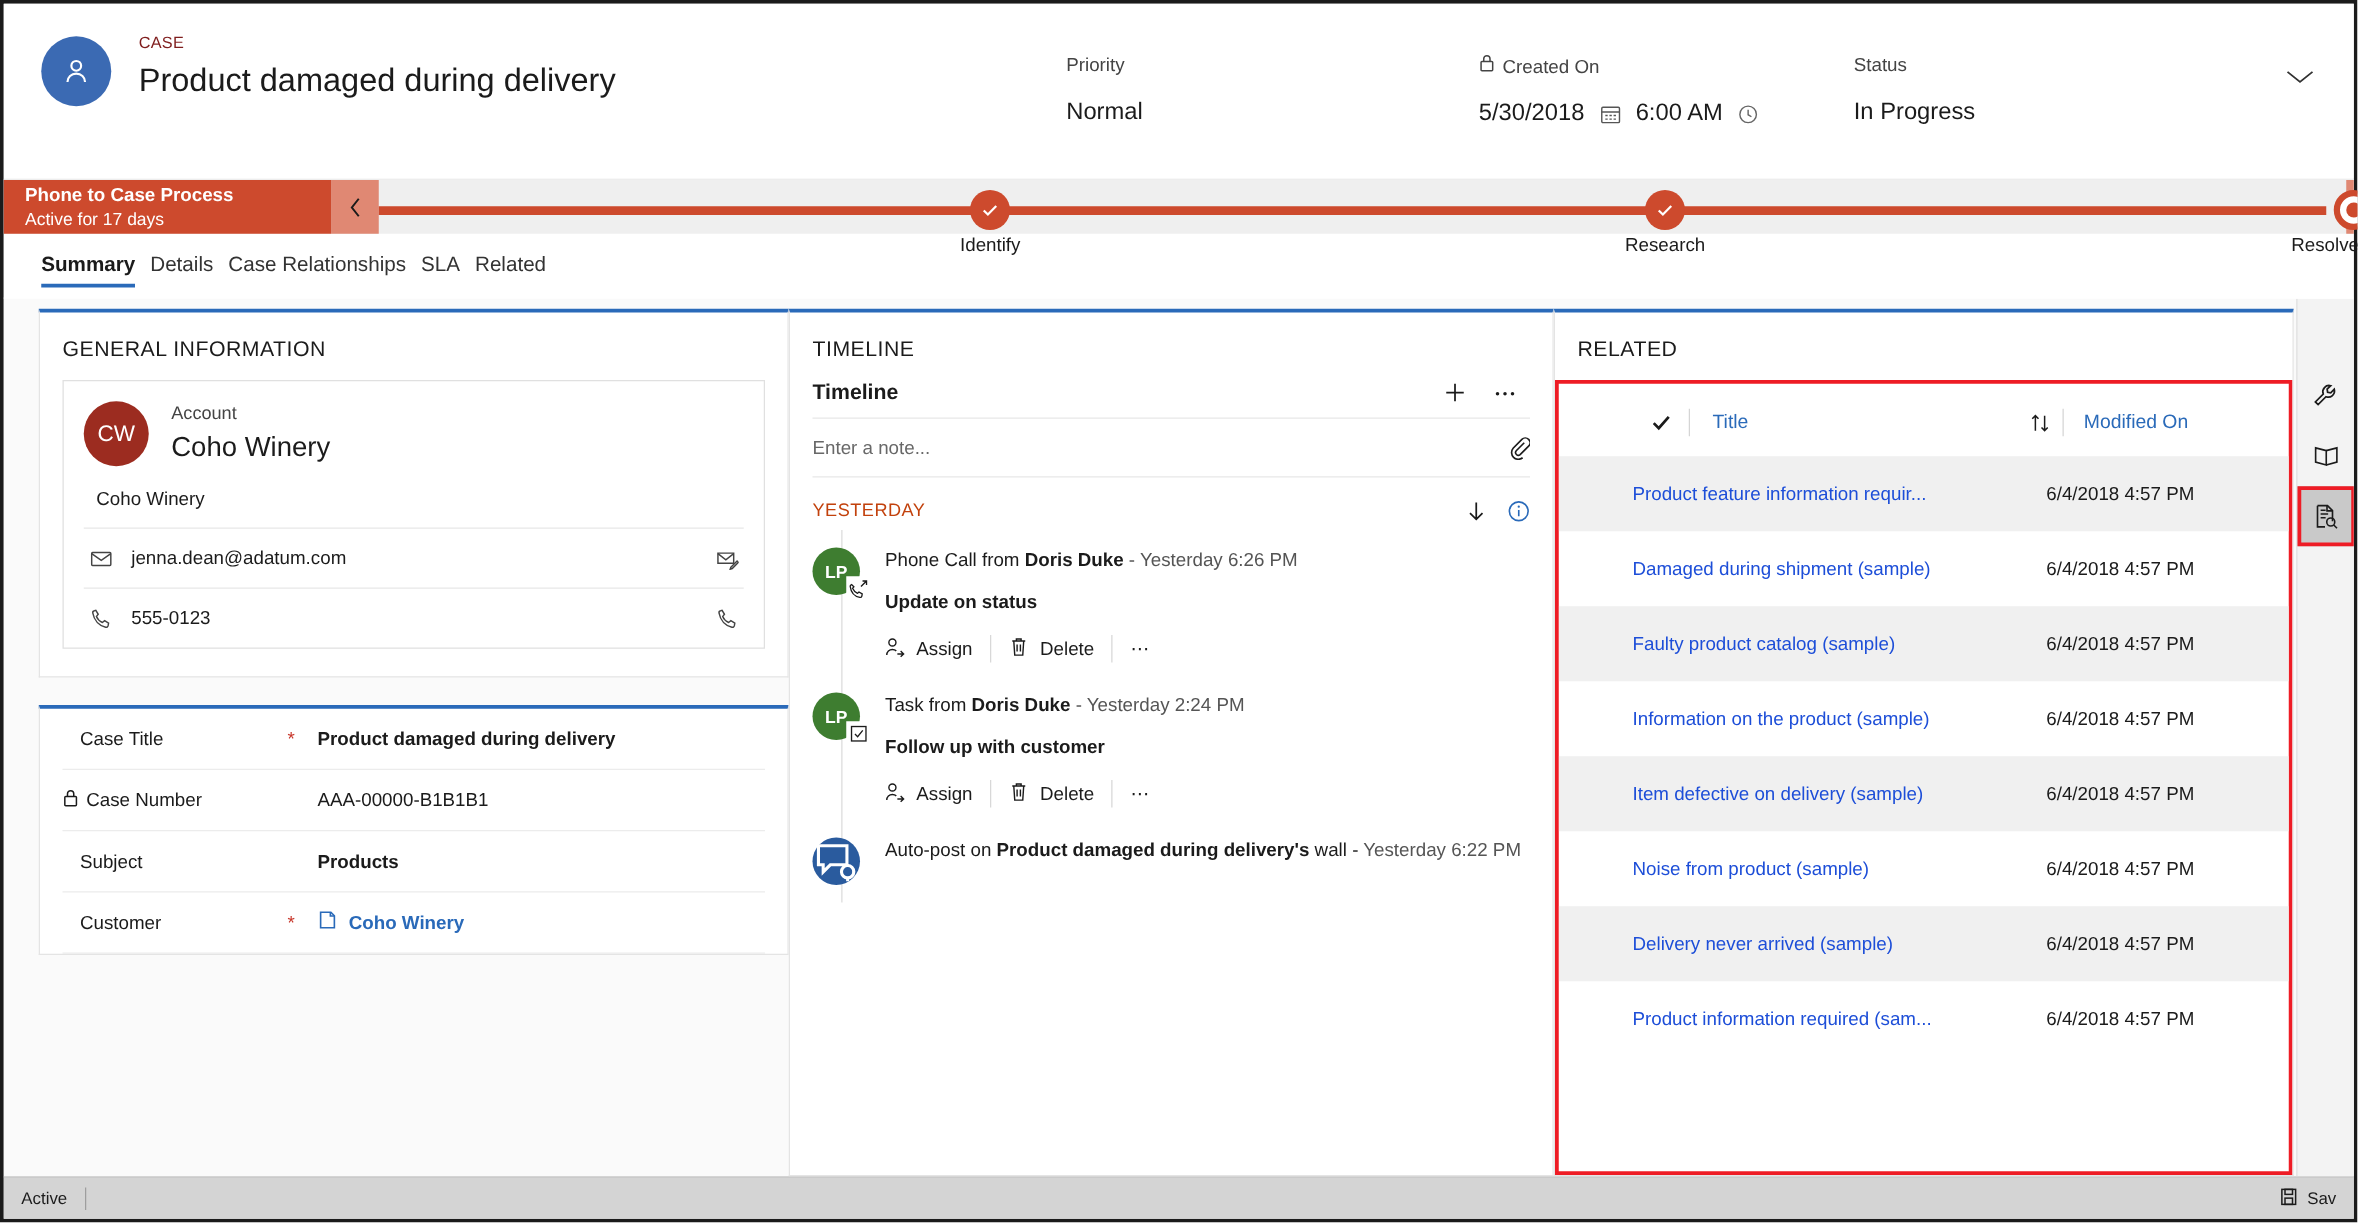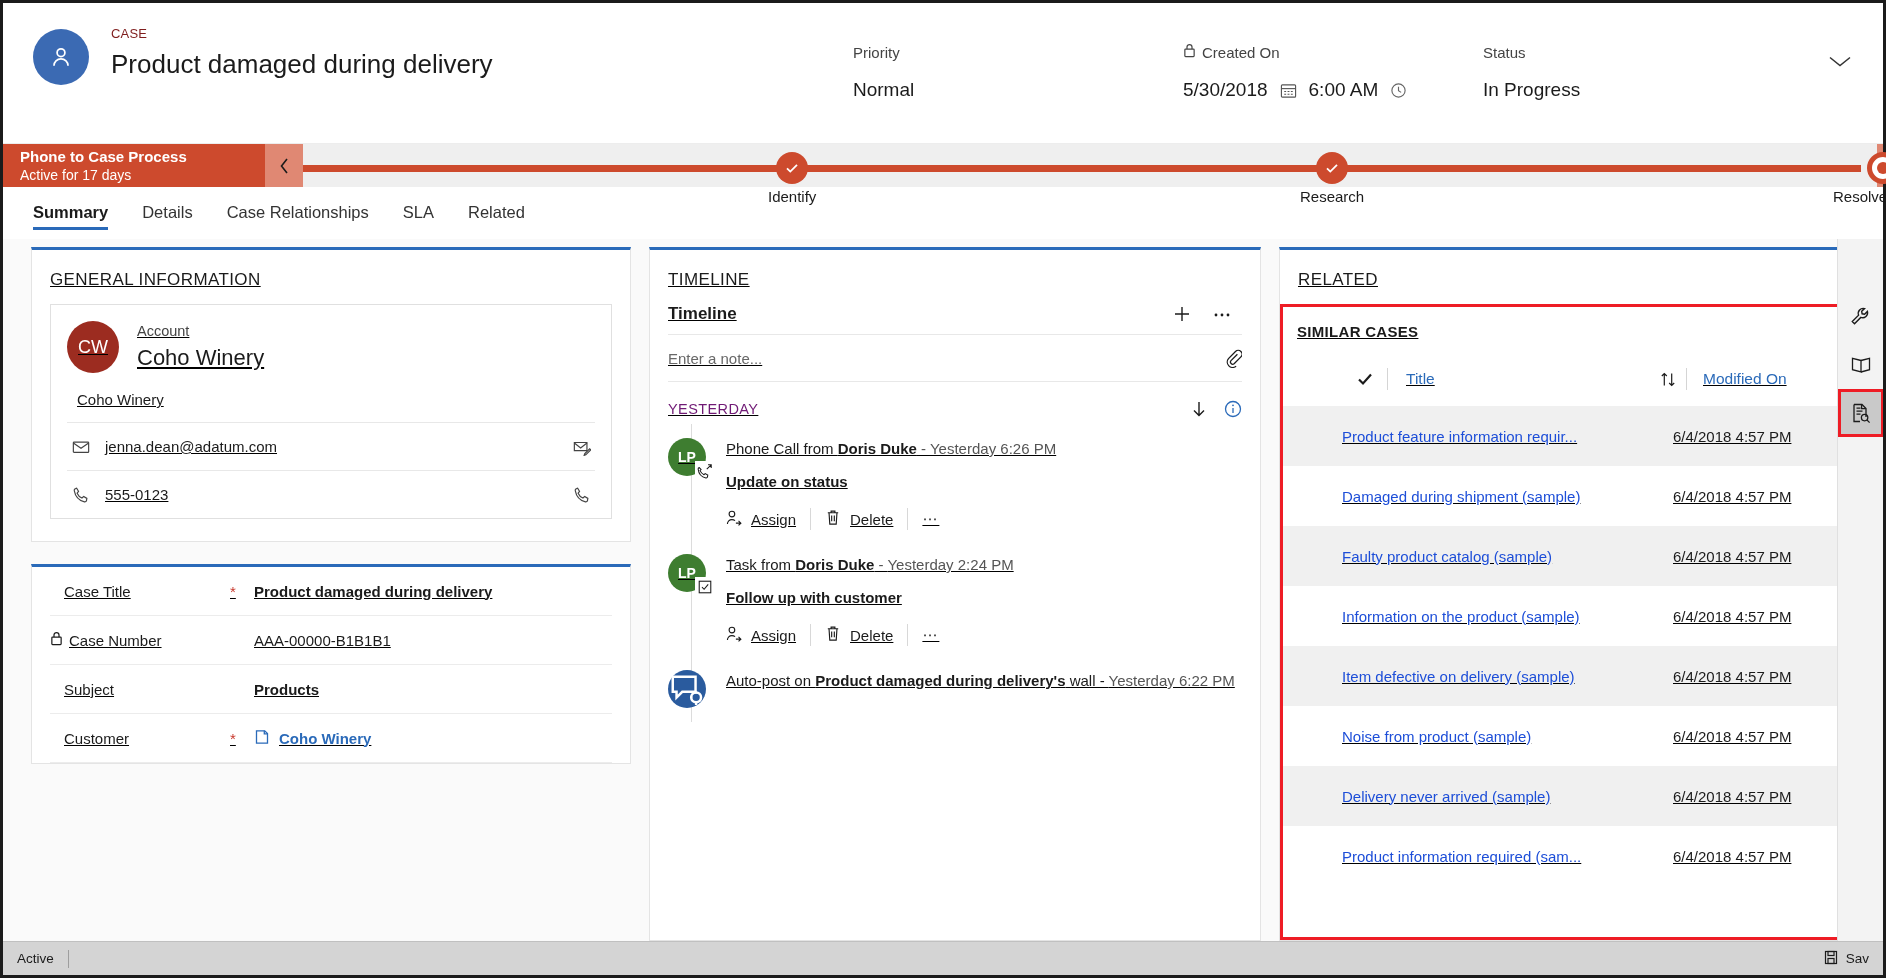--- a/index.html
+++ b/index.html
@@ -106,39 +106,38 @@
   .bpf-label {
     font-size: 15px; color: #1b1b1b; margin-top: 4px; white-space: nowrap;
   }
   .bpf-rightcap {
     position: absolute; right: 0; top: 0; bottom: 0; width: 6px; background: #e08873;
   }
 
   
   .tabs {
     height: 52px; flex: 0 0 auto; display: flex; align-items: center;
-    padding-left: 30px; gap: 34px; background: #fff;
+    padding-left: 30px; gap: 12px; background: #fff;
     border-bottom: 1px solid #fff;
   }
   .tab {
     font-size: 16.5px; color: #333; cursor: pointer;
     height: 100%; display: flex; align-items: center; position: relative;
   }
   .tab.active { color: #1b1b1b; font-weight: 700; }
   .tab.active::after {
     content: ""; position: absolute; left: 0; right: 0; bottom: 8px;
     height: 3px; background: #2a6ab9;
   }
 
   
   .body {
-    flex: 1 1 auto; display: flex; gap: 18px;
+    flex: 1 1 auto; display: flex; 
     padding: 8px 0 0 28px; background: #fafafa; overflow: hidden;
     position: relative;
-    text-decoration: underline;
   }
   .col { display: flex; flex-direction: column; gap: 22px; }
   .col-left { width: 600px; }
   .col-mid { width: 612px; }
   .col-right { width: 592px; }
 
   .card {
     background: #fff; border: 1px solid #e4e4e4; border-top: 3px solid #2a6ab9;
   }
   .card-hd {
@@ -203,21 +202,21 @@
   .tl-note input {
     flex: 1 1 auto; border: 0; outline: 0; font-size: 15px;
     font-family: "Liberation Sans", sans-serif; color: #1b1b1b; background: transparent;
   }
   .tl-note input::placeholder { color: #686868; }
   .tl-note .clip { color: #1b1b1b; cursor: pointer; display: flex; }
   .tl-note .clip svg { width: 17px; height: 19px; }
   .tl-daygroup {
     display: flex; align-items: center; padding: 18px 18px 6px 18px;
   }
-  .tl-day { font-size: 14.5px; color: #701a75; letter-spacing: .4px; flex: 1 1 auto; }
+  .tl-day { font-size: 14.5px; color: #c2410c; letter-spacing: .4px; flex: 1 1 auto; }
   .tl-day-ico { color: #1b1b1b; padding-left: 16px; cursor: pointer; display: flex; }
   .tl-day-ico svg { width: 18px; height: 18px; }
   .tl-day-ico.info { color: #2a6ab9; }
   .tl-items { padding: 4px 18px 0 18px; position: relative; }
   .tl-rail {
     position: absolute; left: 41px; top: 0; bottom: 0; width: 1px; background: #dcdcdc;
   }
   .tl-item { display: flex; position: relative; padding: 10px 0 14px 0; }
   .tl-avatar {
     width: 38px; height: 38px; border-radius: 50%;
@@ -657,21 +656,20 @@
           </div>
         </div>
       </div>
     </div>
 
     <div class="col col-right">
       <div class="card" style="flex:1 1 auto; display:flex; flex-direction:column; overflow:hidden;">
         <div class="card-hd">RELATED</div>
 
         <div class="rel-inner">
-          <div class="rel-sub">SIMILAR CASES</div>
 
           <div class="grid-head">
             <div class="gh-check">
               <svg viewBox="0 0 18 18" fill="none" stroke="#1b1b1b" stroke-width="2.2">
                   <path d="M3 9.5 7 13.5 15 4.5"></path>
                 </svg>
             </div>
             <div class="gh-divider"></div>
             <div class="gh-title">Title</div>
             <div class="gh-sort">

